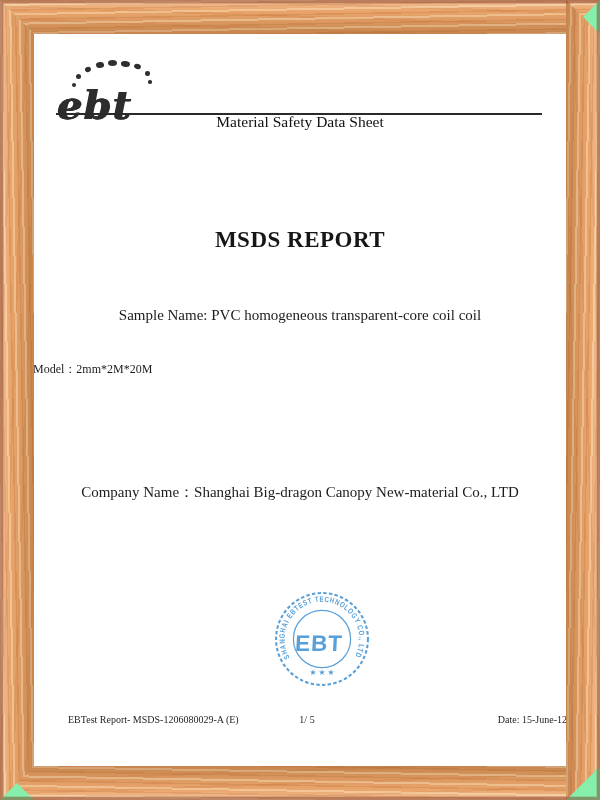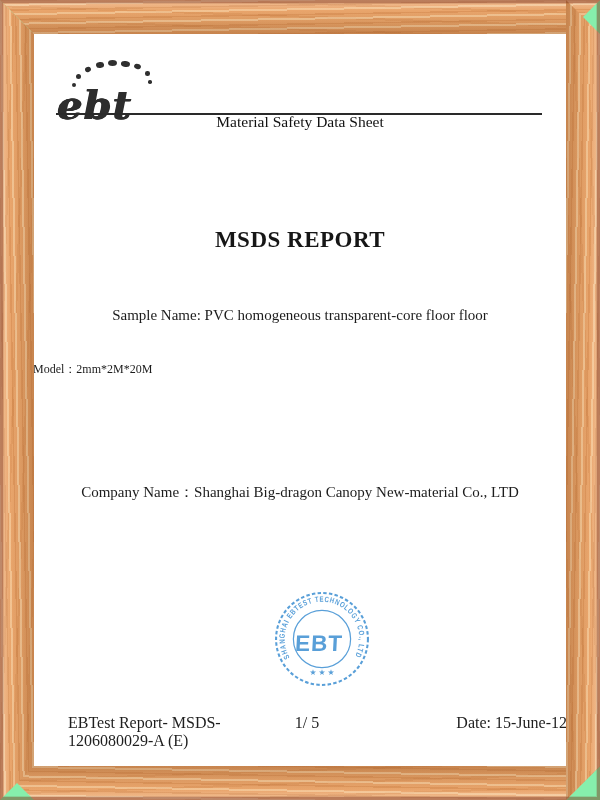--- a/index.html
+++ b/index.html
@@ -72,21 +72,21 @@
   
   .stamp{position:absolute;left:237px;top:554px;width:104px;height:104px;z-index:1;opacity:.85;}
   .stamp text{fill:var(--stamp-color,#3d8fd2);}
   .stamp .ring-label{font-family:"Liberation Sans",sans-serif;font-size:9px;font-weight:bold;letter-spacing:1.1px;}
   .stamp .center-label{font-family:"Liberation Sans",sans-serif;font-size:26px;font-weight:bold;letter-spacing:1px;}
   .stamp .stars-label{font-size:9px;}
   
   .footer{
     position:absolute;left:0;top:681px;width:100%;
     display:grid;grid-template-columns:1fr auto 1fr;align-items:baseline;
-    font-size:16px;color:#1e1e1e;gap:47px;
+    font-size:10px;color:#1e1e1e;gap:47px;
   }
   .footer .f-left{text-align:left;padding-left:35px;}
   .footer .f-center{text-align:center;transform:translateX(7px);}
   .footer .f-right{text-align:right;}
 </style>
 </head>
 <body>
 
 <div class="scene">
 
@@ -102,21 +102,21 @@
       <span class="dot d7"></span>
       <span class="dot d8"></span>
       <span class="dot d9"></span>
       <span class="brand">ebt</span>
     </div>
 
     <div class="header-title">Material Safety Data Sheet</div>
     <div class="rule"></div>
 
     <div class="report-title">MSDS REPORT</div>
-    <div class="sample">Sample Name: PVC homogeneous transparent-core floor floor</div>
+    <div class="sample">Sample Name: PVC homogeneous transparent-core coil coil</div>
     <div class="model">Model：2mm*2M*20M</div>
     <div class="company">Company Name：Shanghai Big-dragon Canopy New-material Co., LTD</div>
 
     <svg class="stamp" viewBox="0 0 120 120">
       <circle cx="60" cy="60" r="53" fill="none" stroke="var(--stamp-color,#3d8fd2)" stroke-width="2.4" stroke-dasharray="4 2.6"></circle>
       <circle cx="60" cy="60" r="33" fill="none" stroke="var(--stamp-color,#3d8fd2)" stroke-width="1.4"></circle>
       <defs>
         <path id="ringPath" d="M 22.76 81.5 A 43 43 0 1 1 97.24 81.5" fill="none"></path>
       </defs>
       <text class="ring-label">

